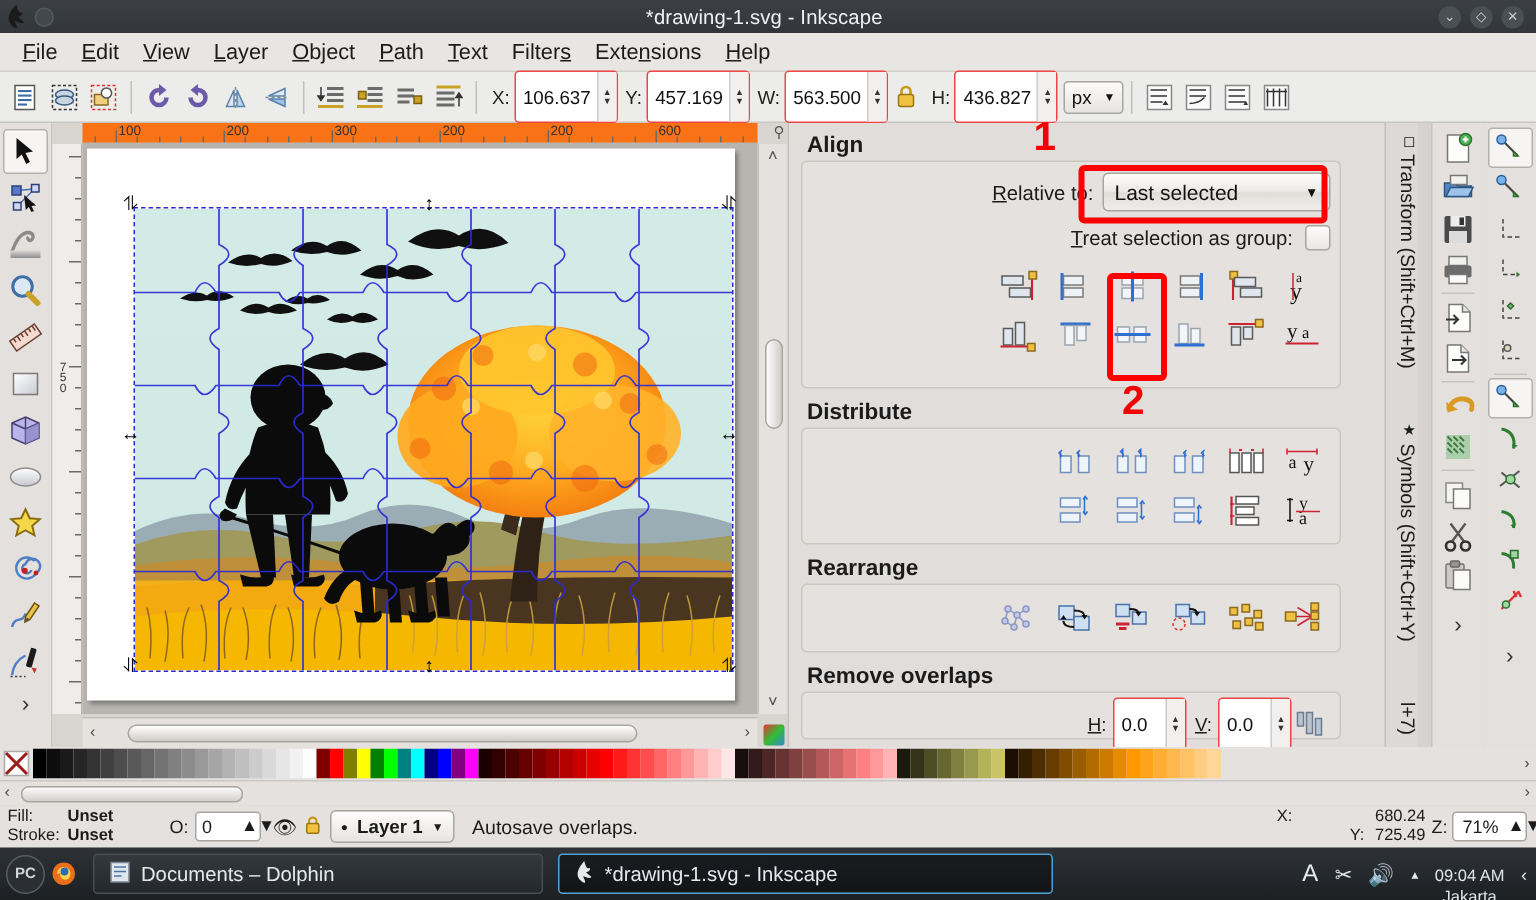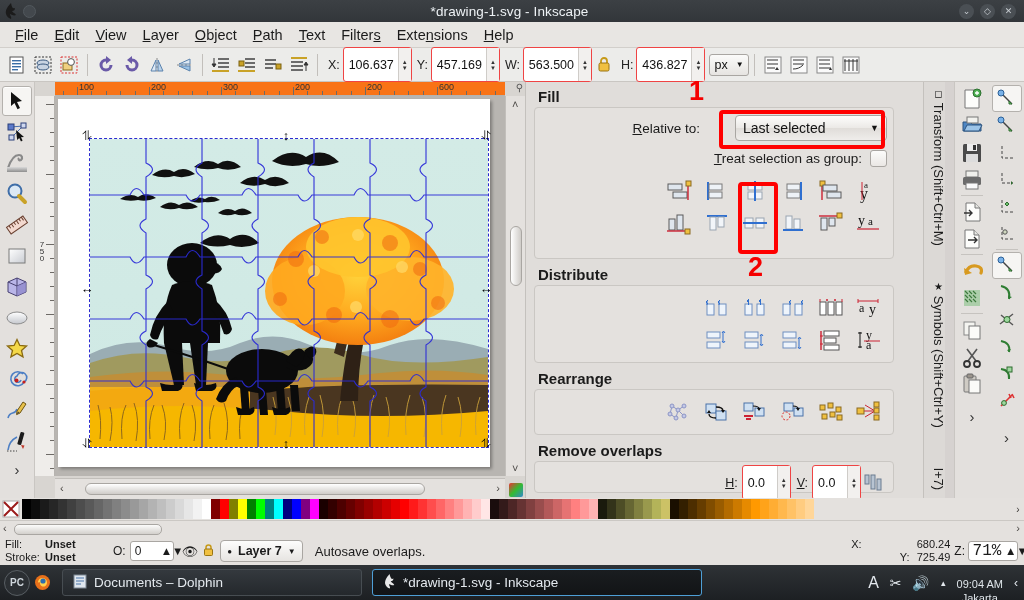--- a/index.html
+++ b/index.html
@@ -154,21 +154,21 @@
     display:flex;align-items:center;font-size:11.5px;color:#1b1b1b;}
   .fs-grid{display:grid;grid-template-columns:40px 60px;font-size:11px;line-height:13px;padding-left:5px;}
   .fs-grid b{font-weight:bold;}
   .o-spin{display:flex;align-items:center;background:#fff;border:1px solid #a9a6a2;border-radius:3px;height:20px;}
   .o-spin .v{width:30px;padding-left:4px;font-size:12px;}
   .layersel{display:flex;align-items:center;gap:6px;height:22px;padding:0 6px;
     background:linear-gradient(to bottom,#fdfdfc,#e6e4e1);border:1px solid #a9a6a2;border-radius:4px;
     font-size:12.5px;font-weight:bold;}
   .coords{font-size:11px;line-height:13px;text-align:right;}
   .zspin{display:flex;align-items:center;background:#fff;border:1px solid #a9a6a2;border-radius:3px;height:20px;}
-  .zspin .v{width:36px;text-align:center;font-size:16px;font-family:Liberation Mono, monospace;}
+  .zspin .v{width:36px;text-align:center;font-size:12px;}
 
   
   .taskbar{position:absolute;left:0;top:565px;width:1024px;height:35px;
     background:linear-gradient(to bottom,#2e3236 0%,#1d2023 100%);
     display:flex;align-items:center;color:#e4e9ee;}
   .tb-pc{width:26px;height:26px;border-radius:50%;background:#2b2f33;border:1px solid #585e63;
     display:flex;align-items:center;justify-content:center;font-size:10px;font-weight:bold;
     color:#cfd6dc;margin-left:4px;}
   .tb-ff{width:24px;display:flex;align-items:center;justify-content:center;}
   .task{height:27px;display:flex;align-items:center;gap:7px;padding:0 10px;border-radius:3px;
@@ -742,23 +742,23 @@
       <div class="thumb"></div>
       <div class="sarrow" style="right:5px;top:3px;">›</div>
     </div>
     <div style="position:absolute;right:2px;top:0px;font-size:10px;color:#555;">⚲</div>
     <div style="position:absolute;right:2px;bottom:1px;width:14px;height:14px;background:linear-gradient(135deg,#e33,#3b3,#38c);border-radius:2px;"></div>
   </div>
 
   <div class="dock">
     <div class="dock-inner">
 
-      <div class="sec-title">Fill</div>
+      <div class="sec-title">Align</div>
       <div class="sec-frame" style="height:152px;">
-        <div class="row" style="height:30px;gap:29px;">
+        <div class="row" style="height:30px;">
           <span class="lbl"><u>R</u>elative to:</span>
           <div class="combo" style="margin-left:6px;">
             <span>Last selected</span>
             <span style="font-size:9px;">▼</span>
           </div>
         </div>
         <div class="row" style="height:26px;margin-top:2px;">
           <span class="lbl"><u>T</u>reat selection as group:</span>
           <div class="chk" style="margin-left:8px;"></div>
         </div>
@@ -1403,21 +1403,21 @@
     </div>
     <span style="margin-left:8px;font-size:13px;">👁</span>
     <span style="margin-left:5px;">
       <svg width="11" height="14" viewBox="0 0 11 14">
           <path d="M3 6V4.5a2.5 2.5 0 0 1 5 0V6" fill="none" stroke="#c79a18" stroke-width="1.5"></path>
           <rect x="1.5" y="6" width="8" height="6.5" rx="1" fill="#f0c040" stroke="#9a7512"></rect>
         </svg>
     </span>
     <div class="layersel" style="margin-left:6px;">
       <span style="font-size:8px;">●</span>
-      <span>Layer 7</span>
+      <span>Layer 1</span>
       <span style="font-size:8px;font-weight:normal;">▼</span>
     </div>
     <span style="margin-left:12px;font-size:13px;">Autosave overlaps.</span>
     <div class="coords" style="margin-left:auto;margin-right:4px;">
       <div><span>X:</span>
            <span style="margin-left:4px;padding-left:48px;">680.24</span></div>
       <div><span>Y:</span>
            <span style="margin-left:4px;">725.49</span></div>
     </div>
     <span style="font-size:12px;margin-right:3px;">Z:</span>

